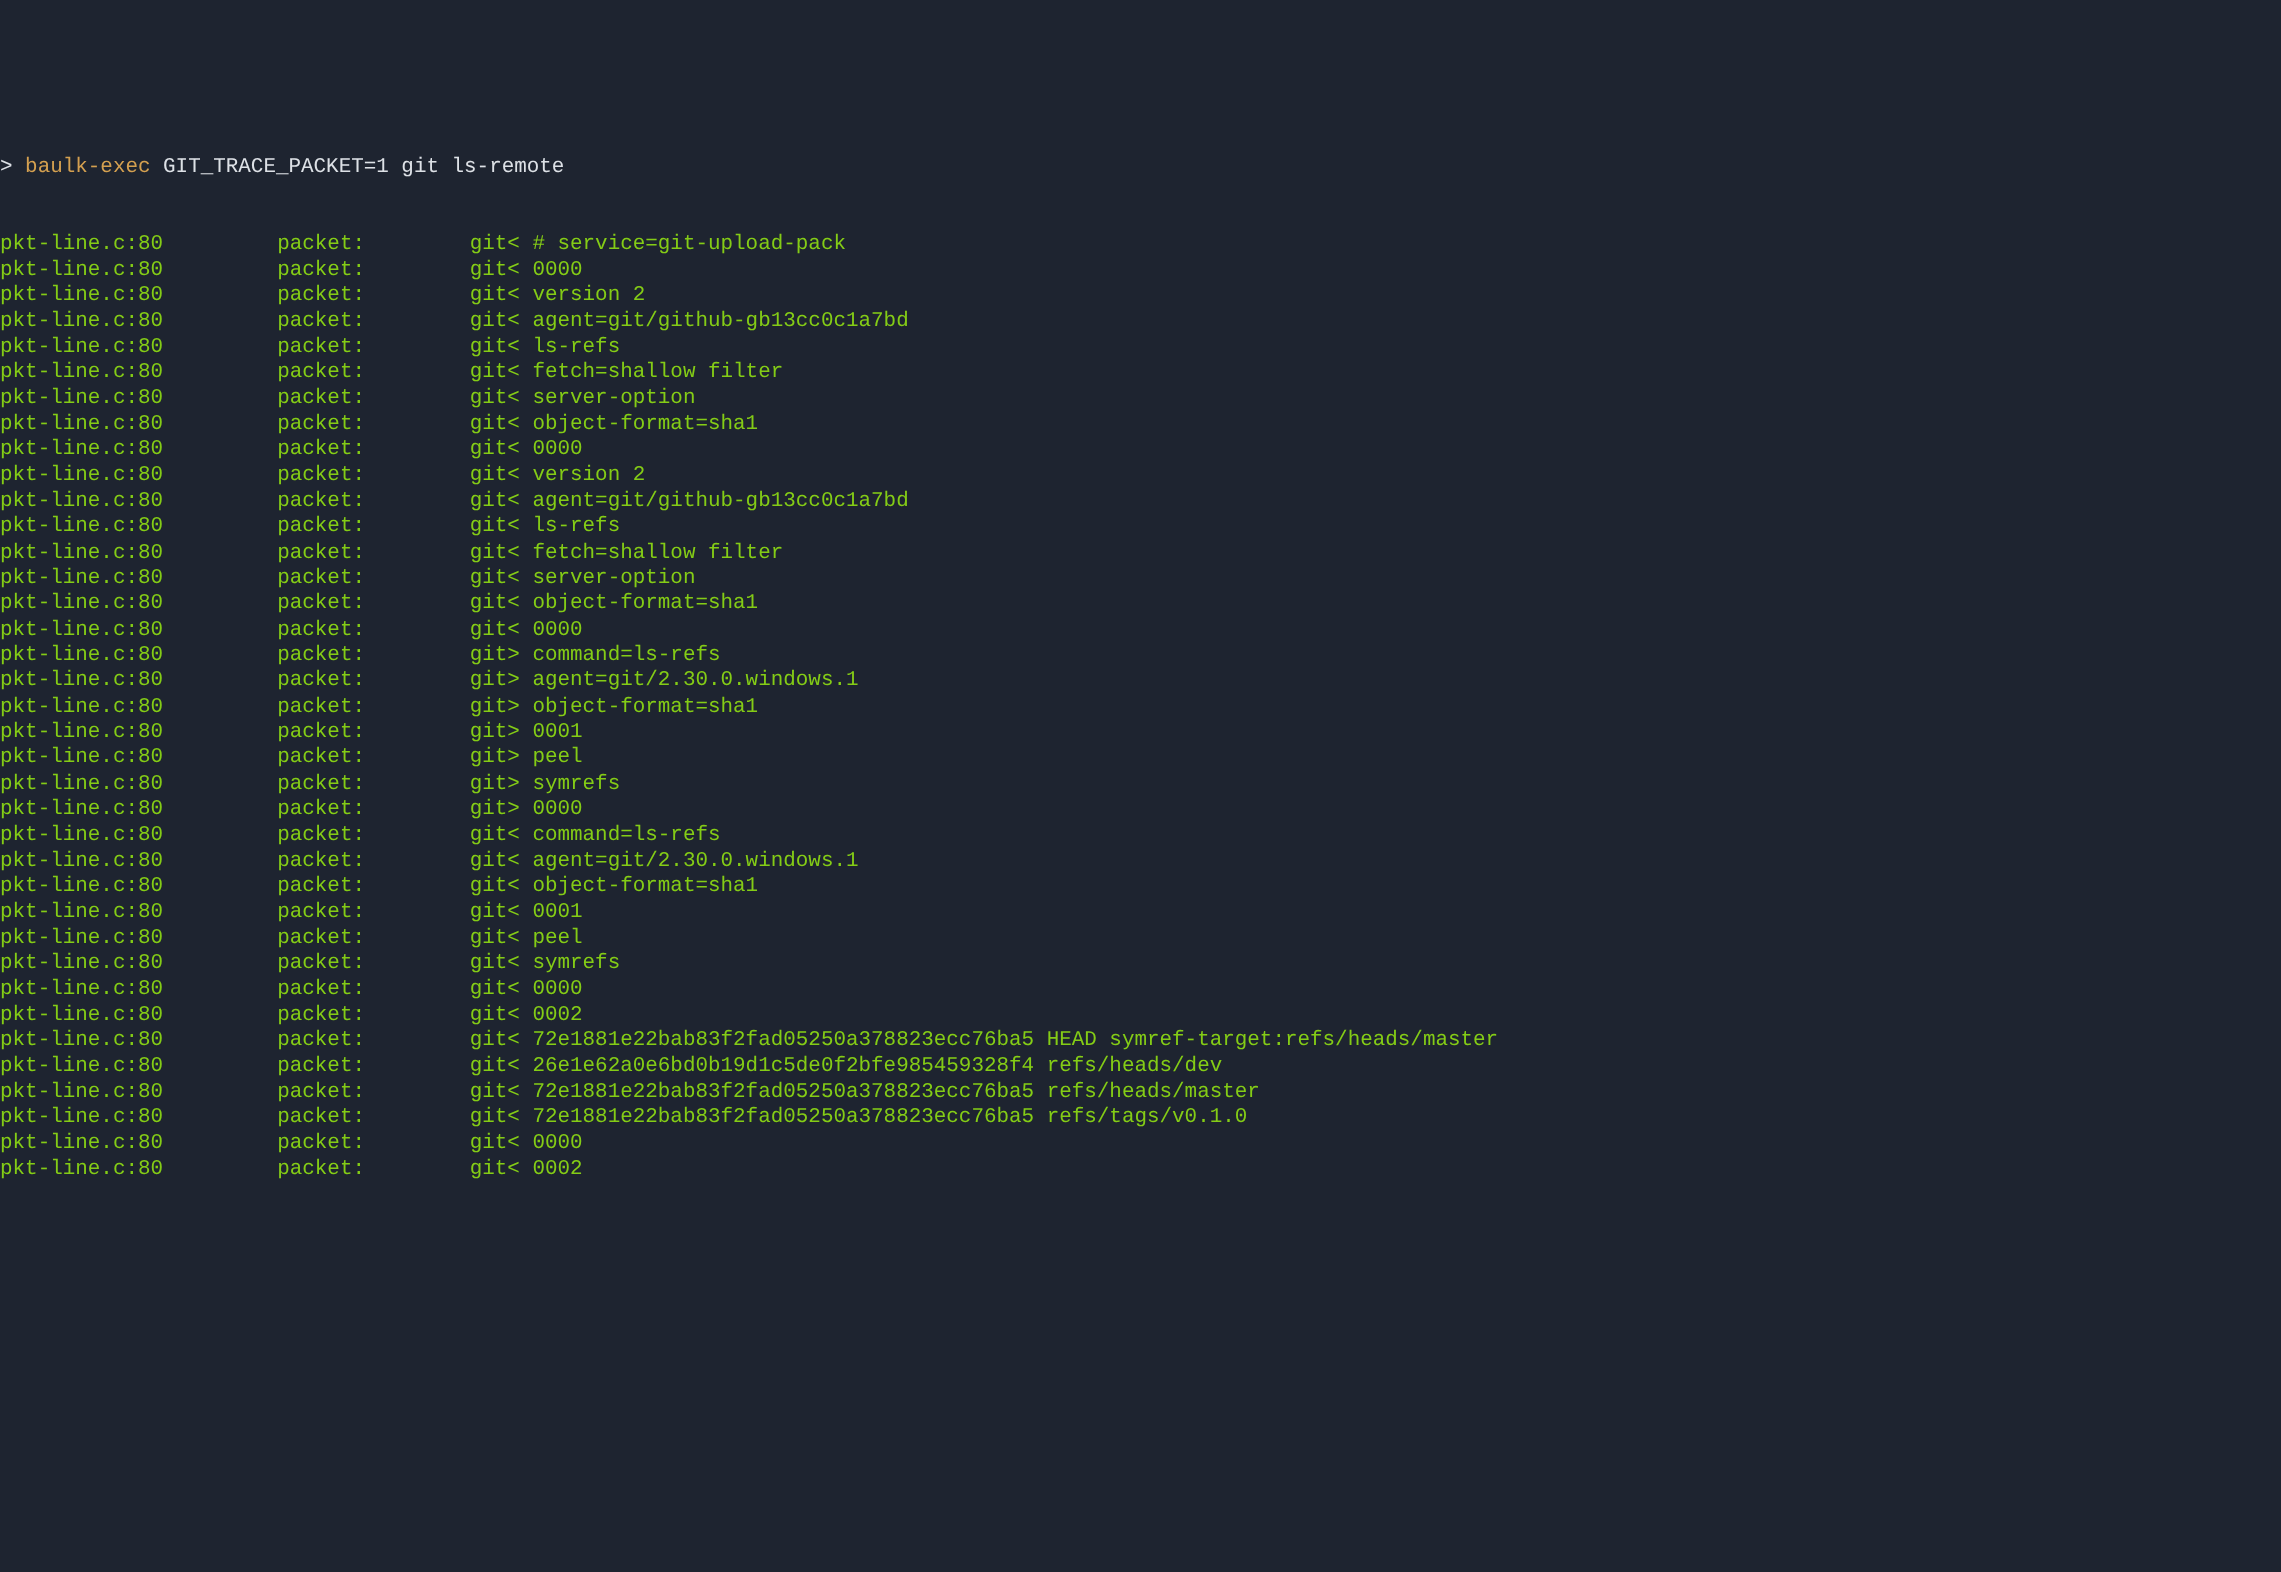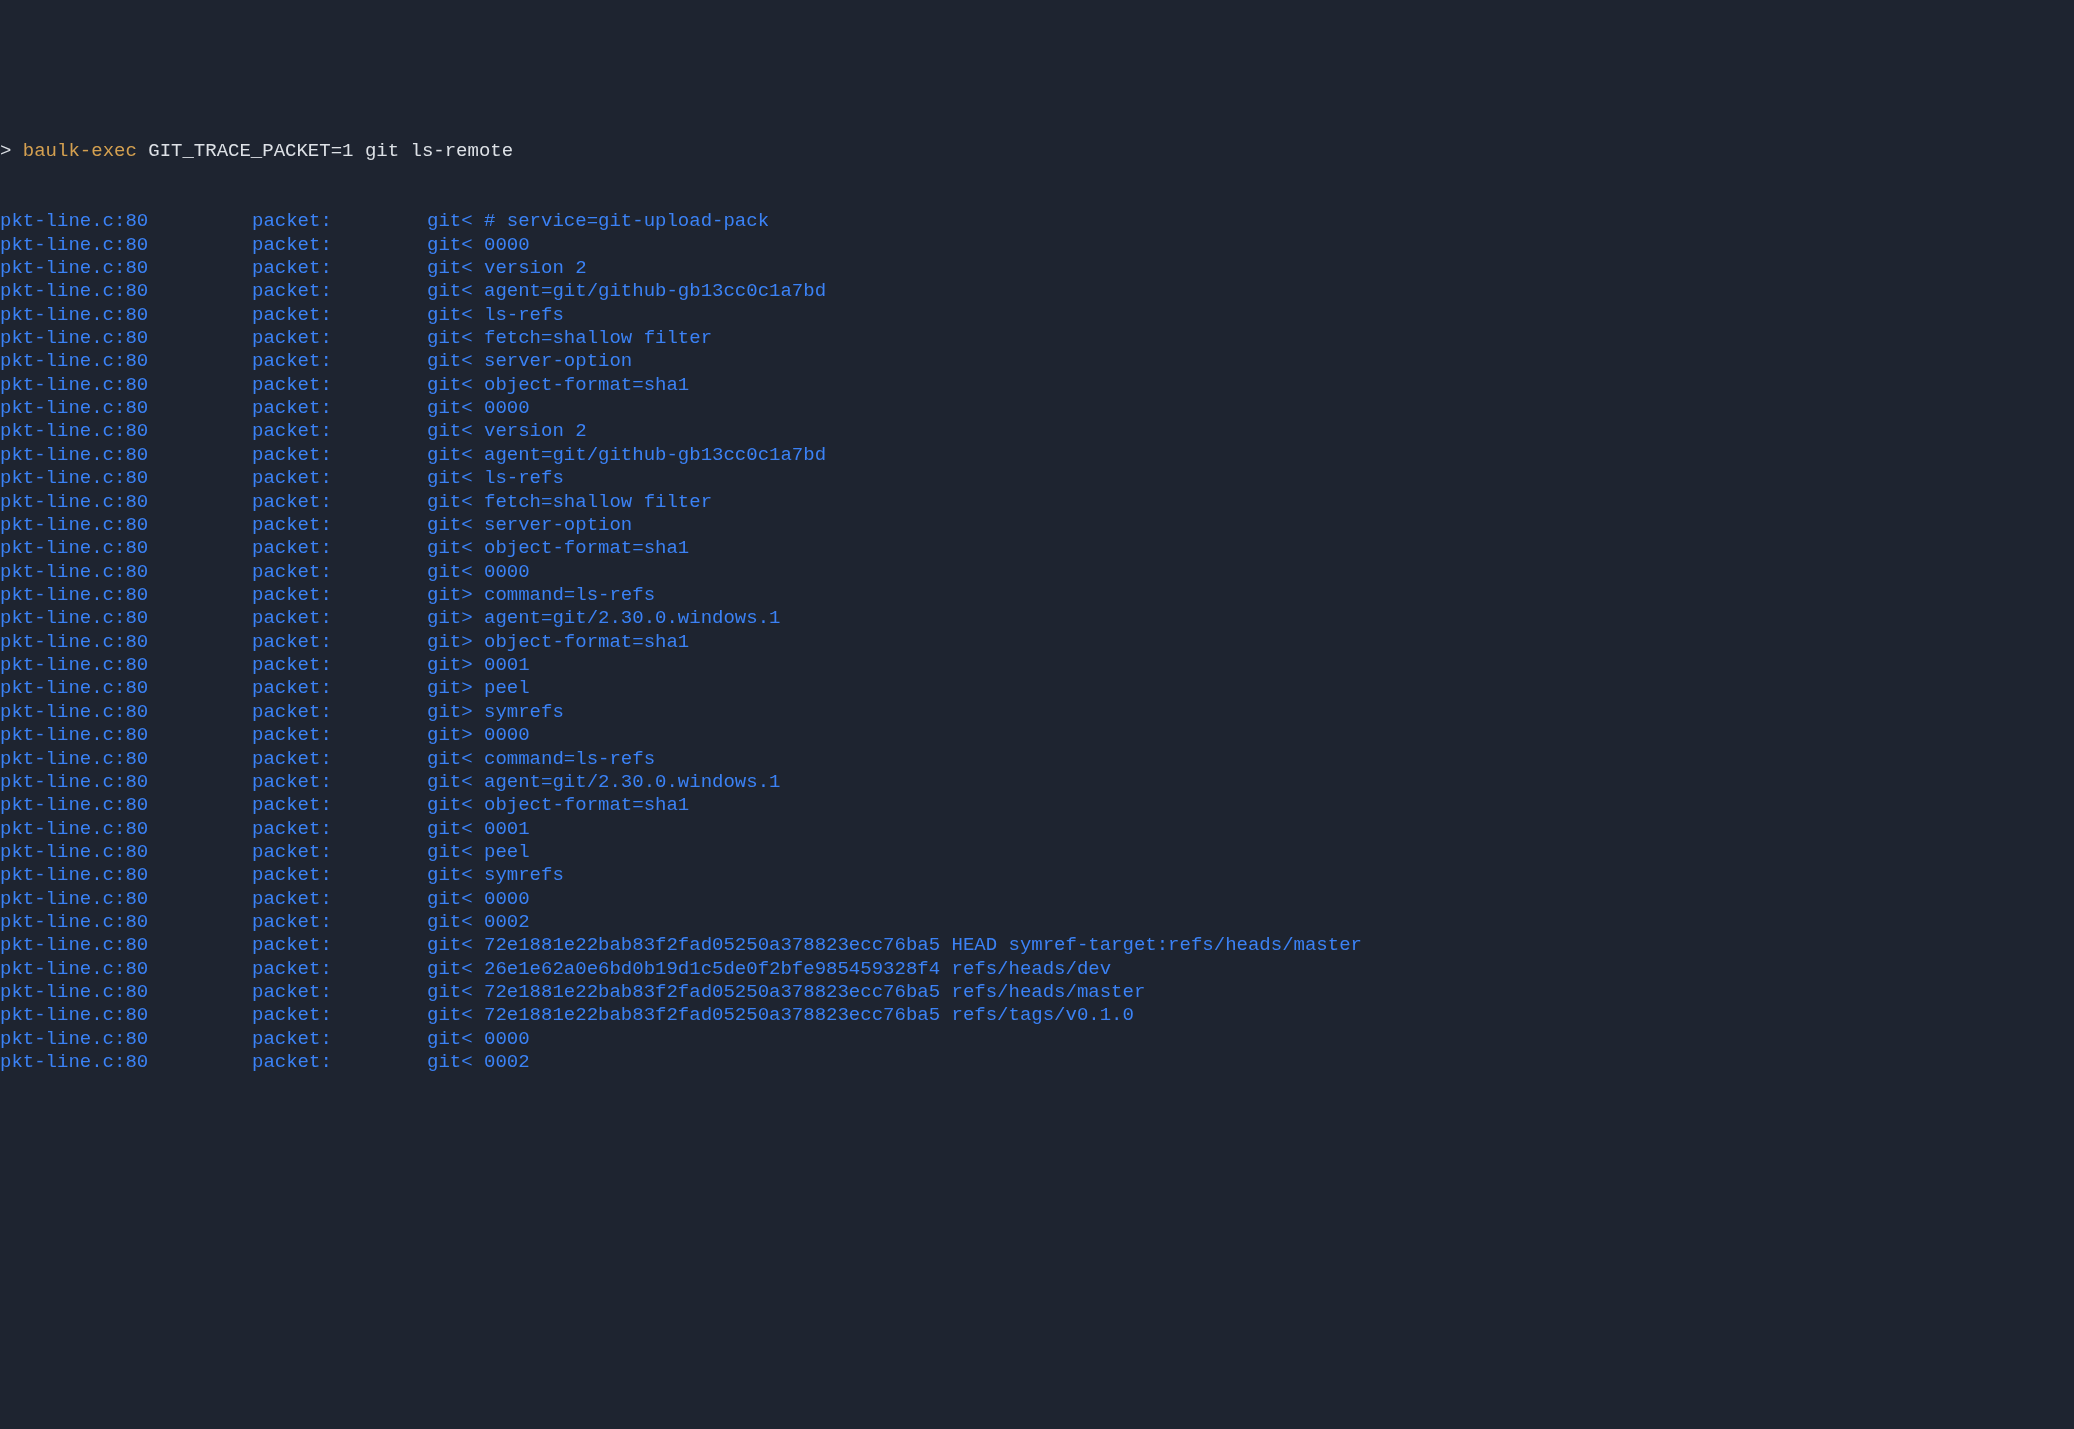--- a/index.html
+++ b/index.html
@@ -26,21 +26,21 @@
     .prompt-symbol {
       color: #dde1e6;
     }
     .prompt-cmd {
       color: #d4a050;
     }
     .prompt-args {
       color: #dde1e6;
     }
     .trace-line {
-      color: #3b82f6;
+      color: #84cc16;
     }
     .col-source {
       display: inline-block;
       min-width: 252px;
     }
     .col-packet {
       display: inline-block;
       min-width: 175px;
     }
     .col-content {

